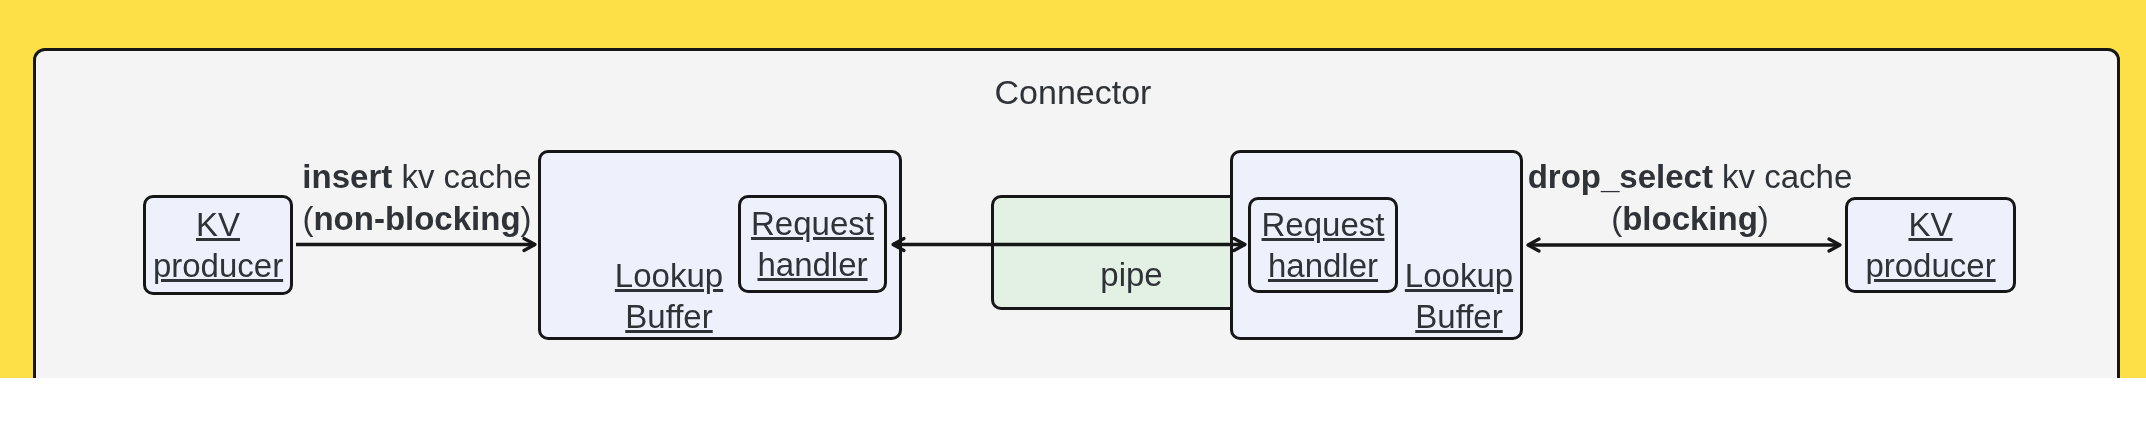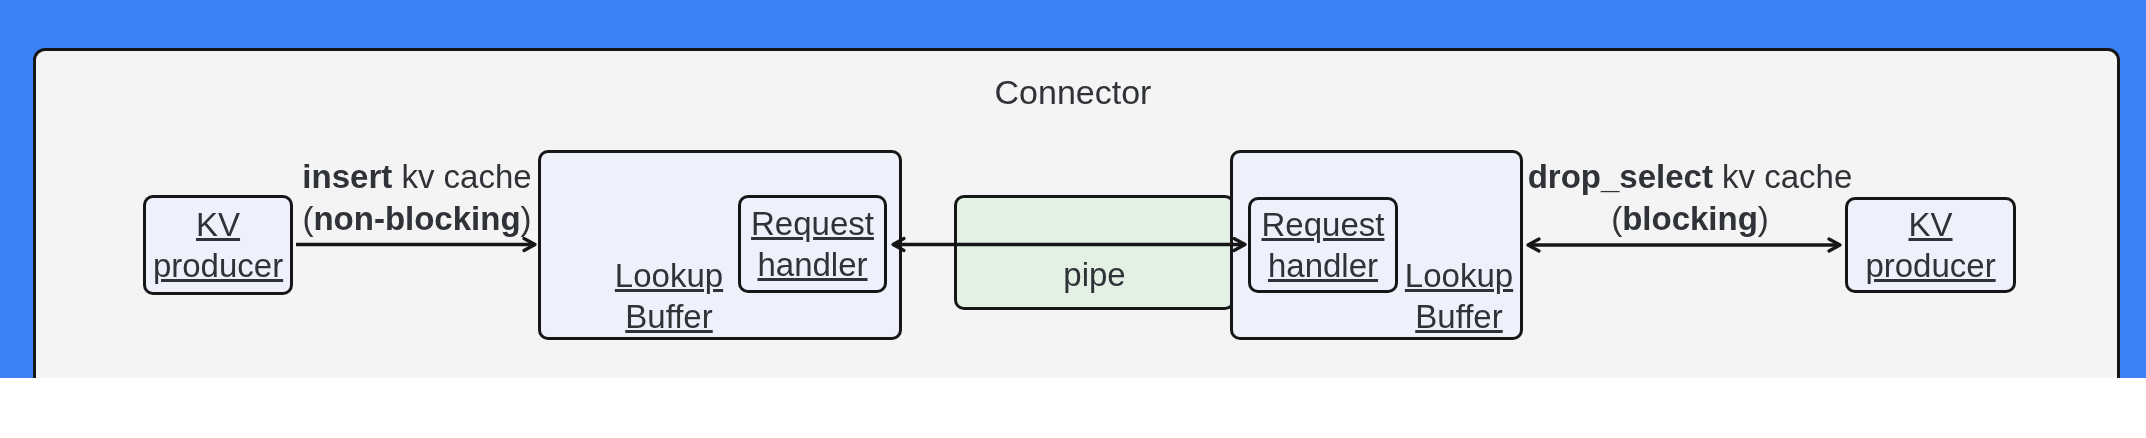--- a/index.html
+++ b/index.html
@@ -1,17 +1,17 @@
 <!DOCTYPE html>
 <html><head>
 <meta charset="utf-8">
 <style>
   html,body{margin:0;padding:0;background:#ffffff;}
   .canvas{
-    position:relative;width:2146px;height:378px;background:#3b82f6;
+    position:relative;width:2146px;height:378px;background:#fde047;
     font-family:"Liberation Sans","DejaVu Sans",sans-serif;color:#2f3337;
     overflow:hidden;
   }
   .outer{
     position:absolute;left:33px;top:48px;width:2087px;height:344px;
     background:#f4f4f4;border:3.5px solid #161616;border-radius:12px;
     box-sizing:border-box;
   }
   .title{
     position:absolute;left:0;top:74px;width:2146px;text-align:center;
@@ -62,21 +62,21 @@
       </div>
     </div>
     <div class="node" style="left:197px;top:42px;width:149px;height:98px;">
       <div class="lines">
         <div>Request</div>
         <div>handler</div>
       </div>
     </div>
   </div>
 
-  <div class="pipe" style="left:954px;top:195px;width:281px;height:115px;">
+  <div class="pipe" style="left:991px;top:195px;width:281px;height:115px;">
     <div class="pipe-label">pipe</div>
   </div>
 
   <div class="node" style="left:1230px;top:150px;width:293px;height:190px;">
     <div class="node" style="left:15px;top:44px;width:150px;height:96px;">
       <div class="lines">
         <div>Request</div>
         <div>handler</div>
       </div>
     </div>

